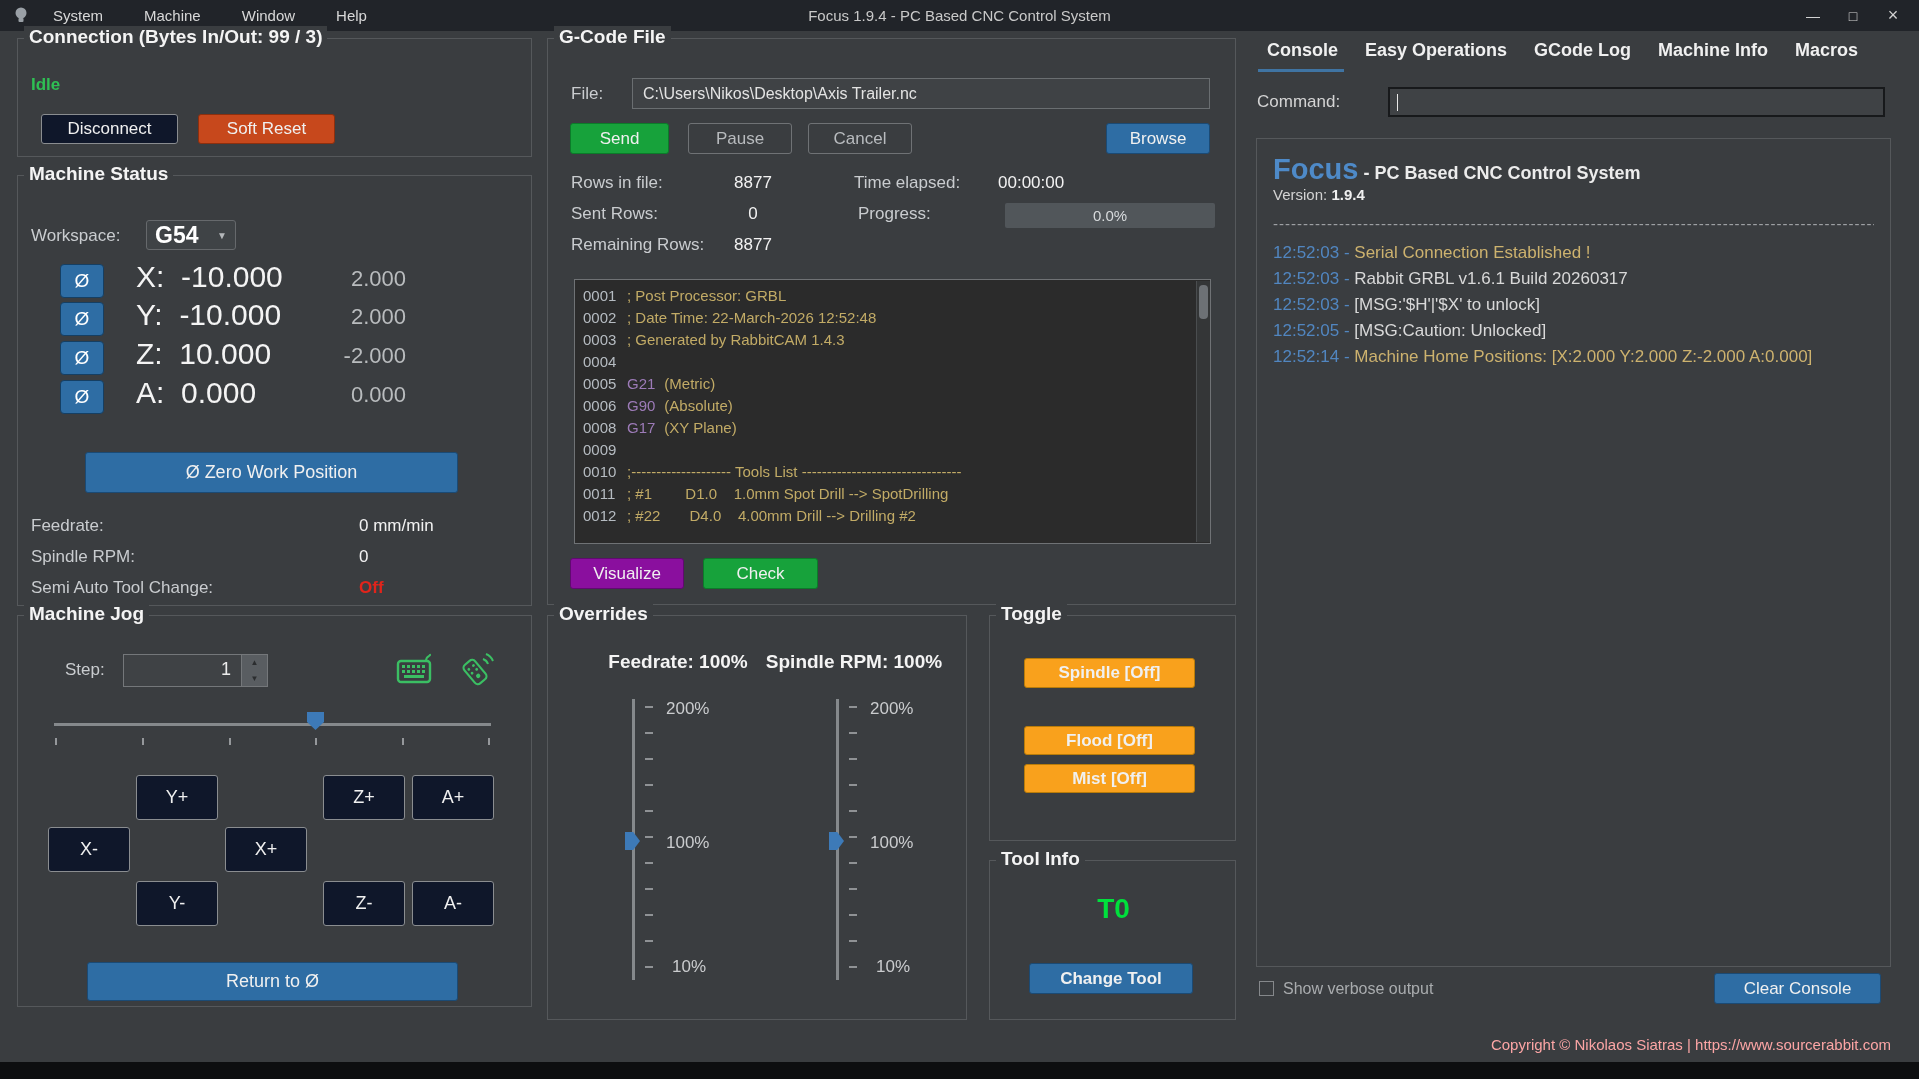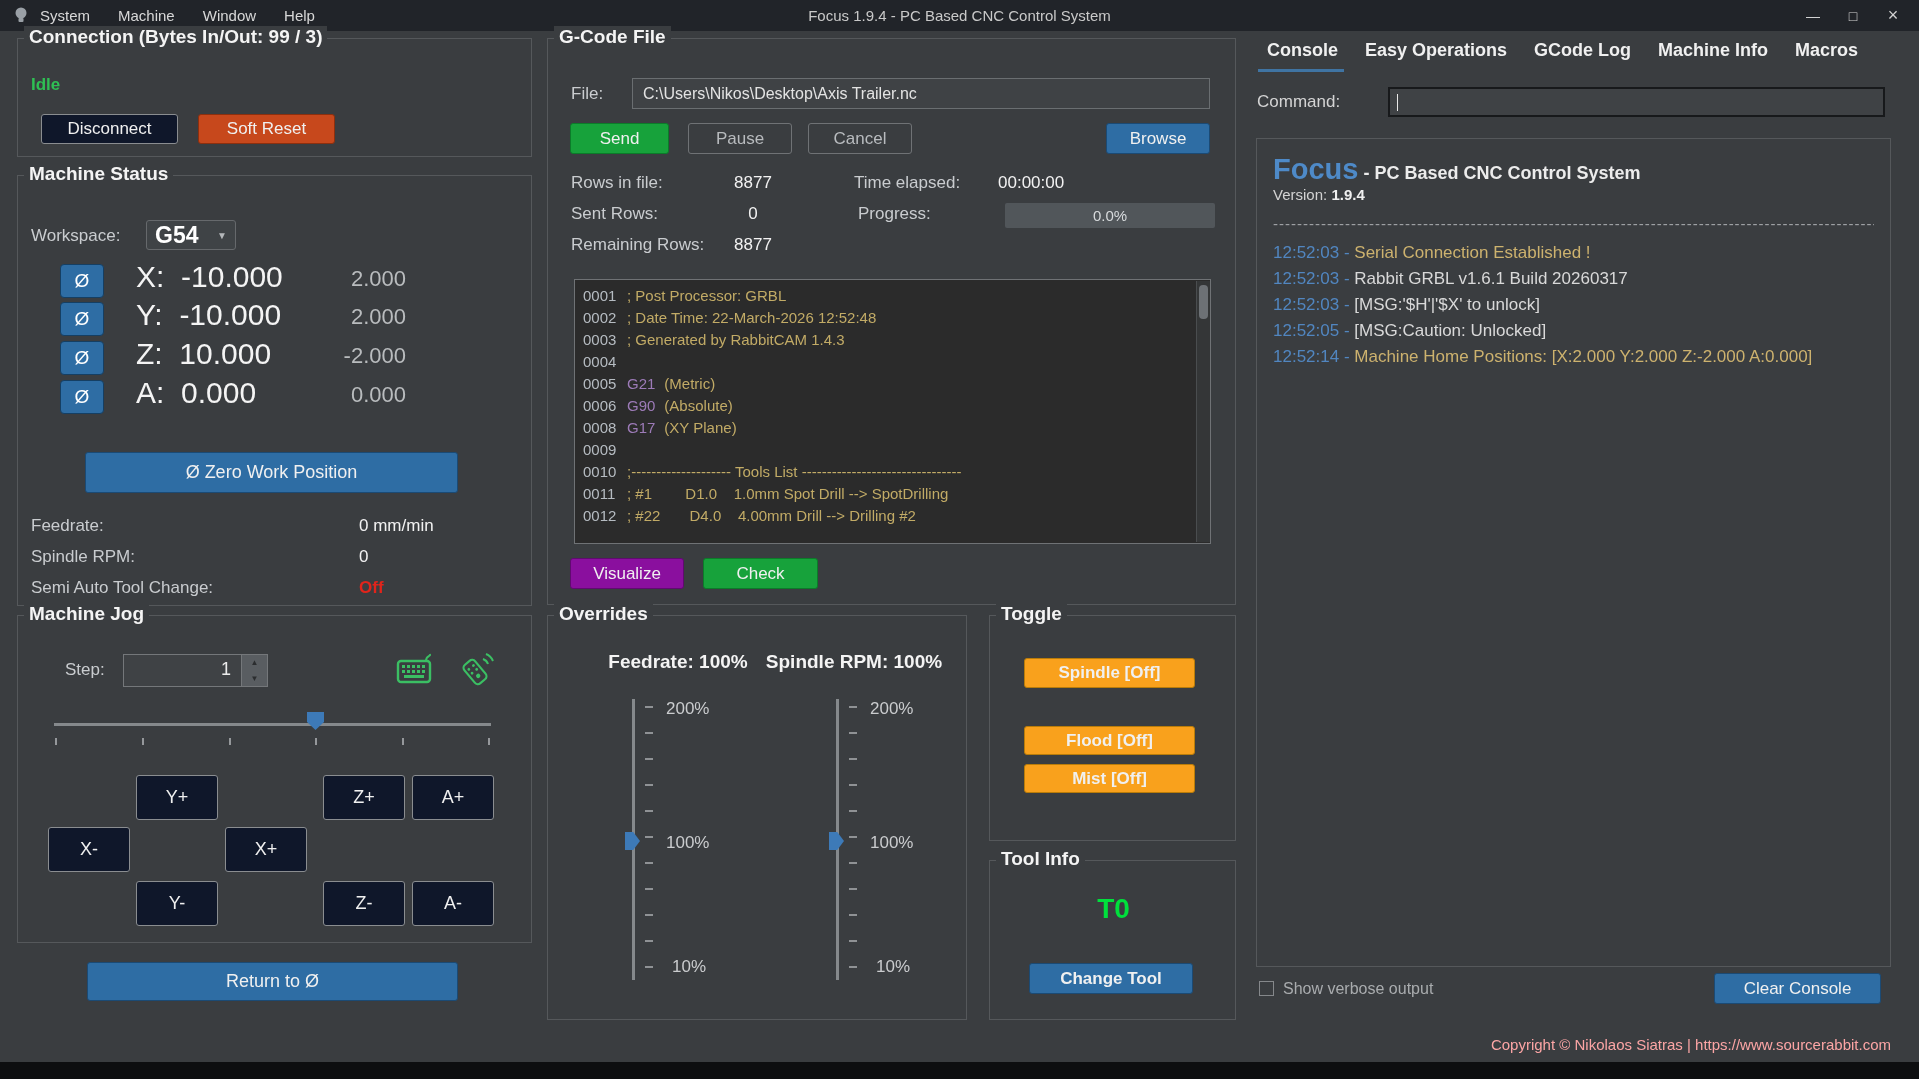--- a/index.html
+++ b/index.html
@@ -3,21 +3,21 @@
 <meta charset="utf-8">
 <style>
   * { margin:0; padding:0; box-sizing:border-box; font-family:"Liberation Sans", sans-serif; }
   html,body { background:#26282b; }
   #app { position:relative; width:1919px; height:1079px; background:#3a3d40; overflow:hidden; }
   .abs { position:absolute; }
 
   
   .titlebar { position:absolute; left:0; top:0; width:1919px; height:31px; background:#212429; }
   .menus { position:absolute; left:40px; top:0; height:31px; display:flex; align-items:center; gap:28px; }
-  .menu-item { color:#d8d8d8; font-size:15px; }
+  .menu-item { color:#d8d8d8; font-size:15px;margin-left:13px; }
   .win-title { position:absolute; left:300px; right:300px; top:7px; text-align:center; color:#c9c9c9; font-size:15px; }
   .win-controls { position:absolute; right:6px; top:0; height:31px; display:flex; }
   .win-btn { width:40px; height:31px; display:flex; align-items:center; justify-content:center; color:#d2d2d2; font-size:14px; }
 
   
   .groupbox { position:absolute; border:1px solid #55585b; }
   .gb-title { position:absolute; top:-13px; left:6px; background:#3a3d40; padding:0 5px; font-weight:bold; font-size:19px; color:#f4f4f4; white-space:nowrap; }
 
   
   .btn { position:absolute; display:flex; align-items:center; justify-content:center; font-size:17px; color:#f0f0f0; border-radius:3px; }
@@ -154,21 +154,21 @@
     <div class="btn btn-blue" style="left:67px;top:276px;width:373px;height:41px;font-size:18px;">Ø Zero Work Position</div>
 
     <span class="lbl" style="left:13px;top:340px;">Feedrate:</span>
     <span class="val" style="left:341px;top:340px;">0 mm/min</span>
     <span class="lbl" style="left:13px;top:371px;">Spindle RPM:</span>
     <span class="val" style="left:341px;top:371px;">0</span>
     <span class="lbl" style="left:13px;top:402px;">Semi Auto Tool Change:</span>
     <span class="val" style="left:341px;top:402px;color:#e0241b;font-weight:bold;">Off</span>
   </div>
 
-  <div class="groupbox" style="left:17px;top:615px;width:515px;height:328px;">
+  <div class="groupbox" style="left:17px;top:615px;width:515px;height:392px;">
     <span class="gb-title">Machine Jog</span>
 
     <span class="lbl" style="left:47px;top:44px;">Step:</span>
     <div class="spin-box" style="left:105px;top:38px;width:145px;height:33px;">
       <div class="spin-val">1</div>
       <div class="spin-btns">
         <span>▲</span>
         <span>▼</span>
       </div>
     </div>

